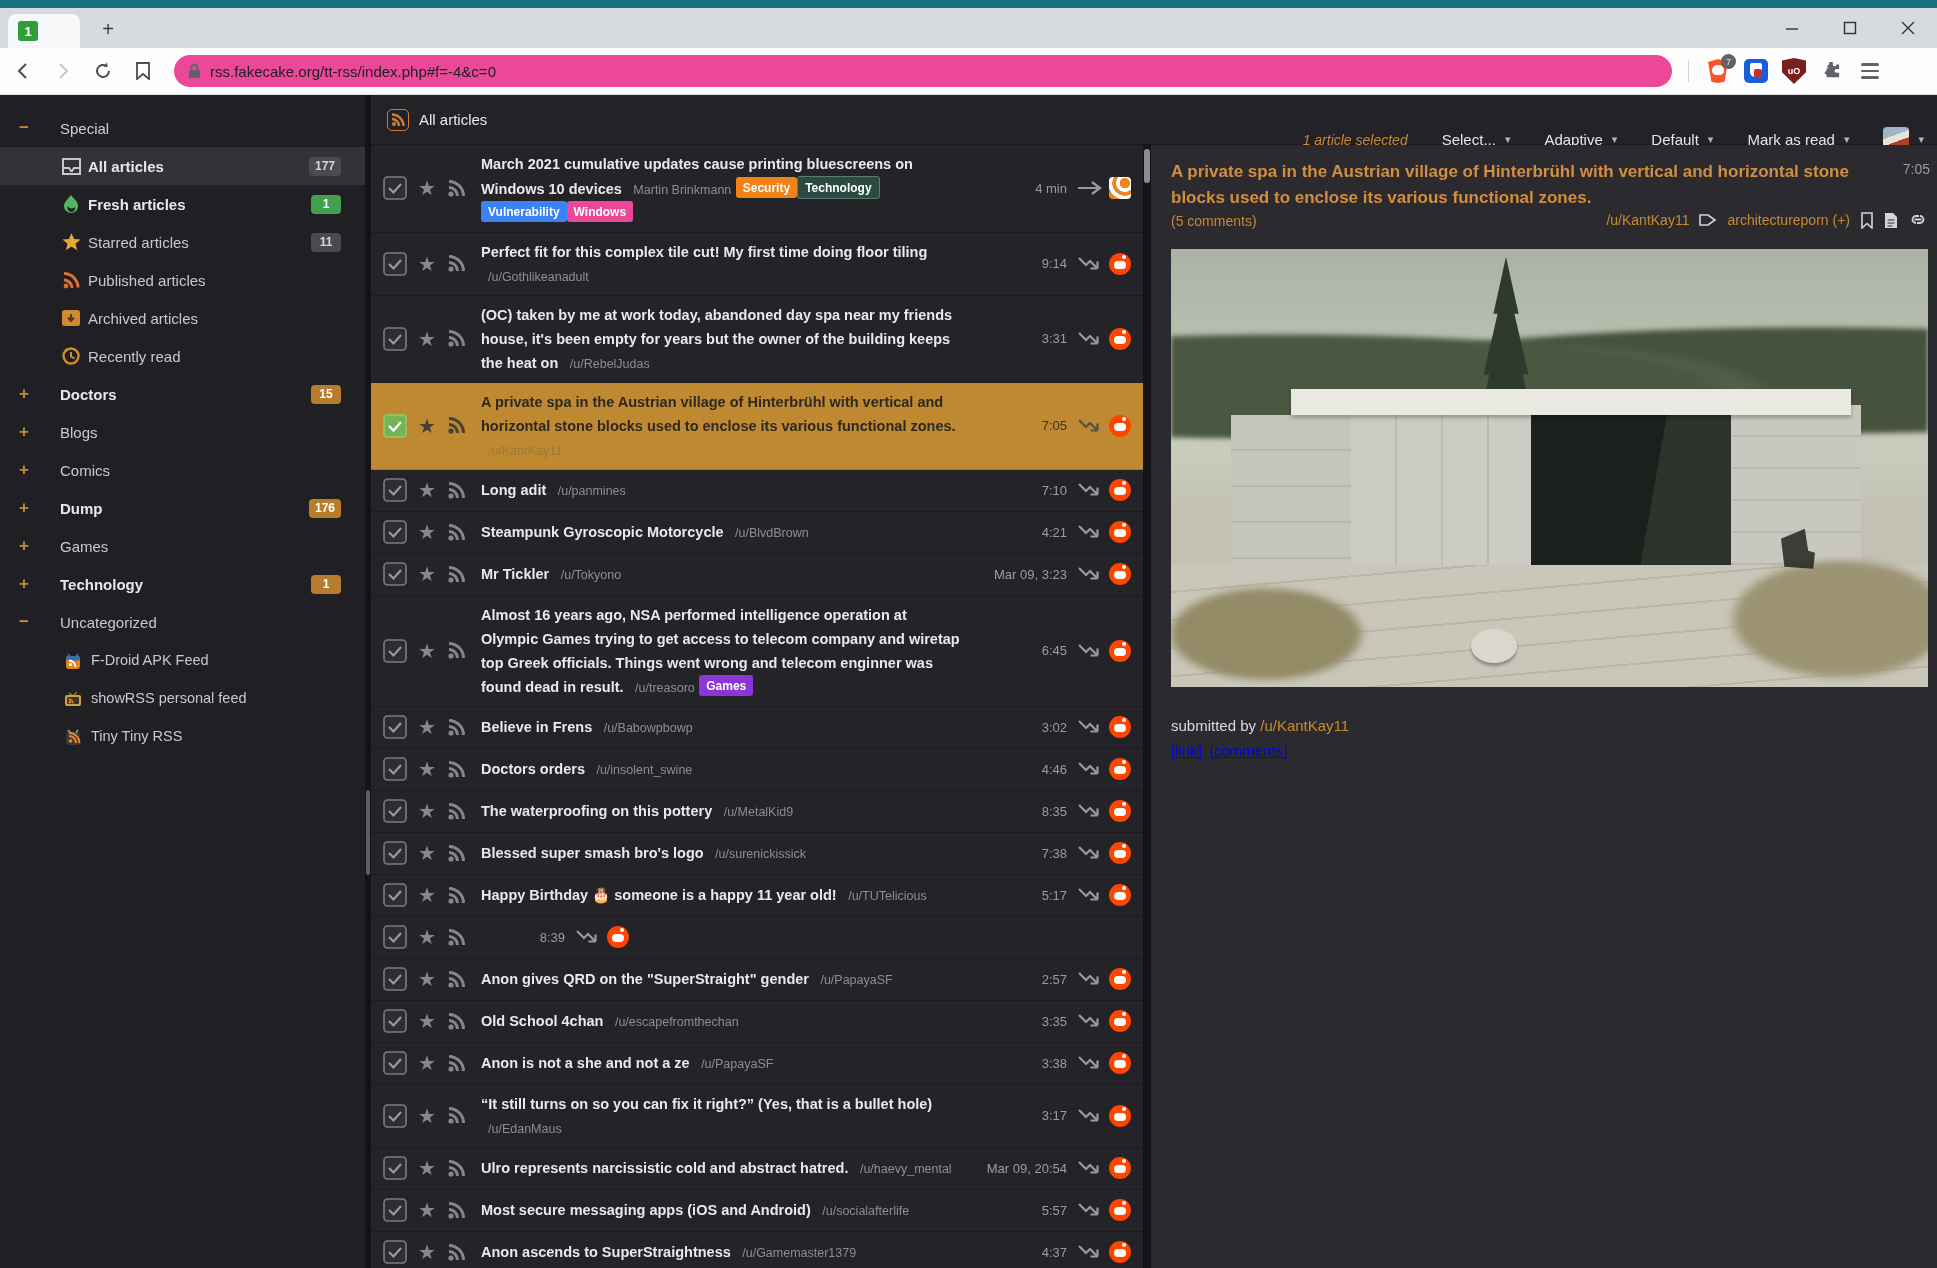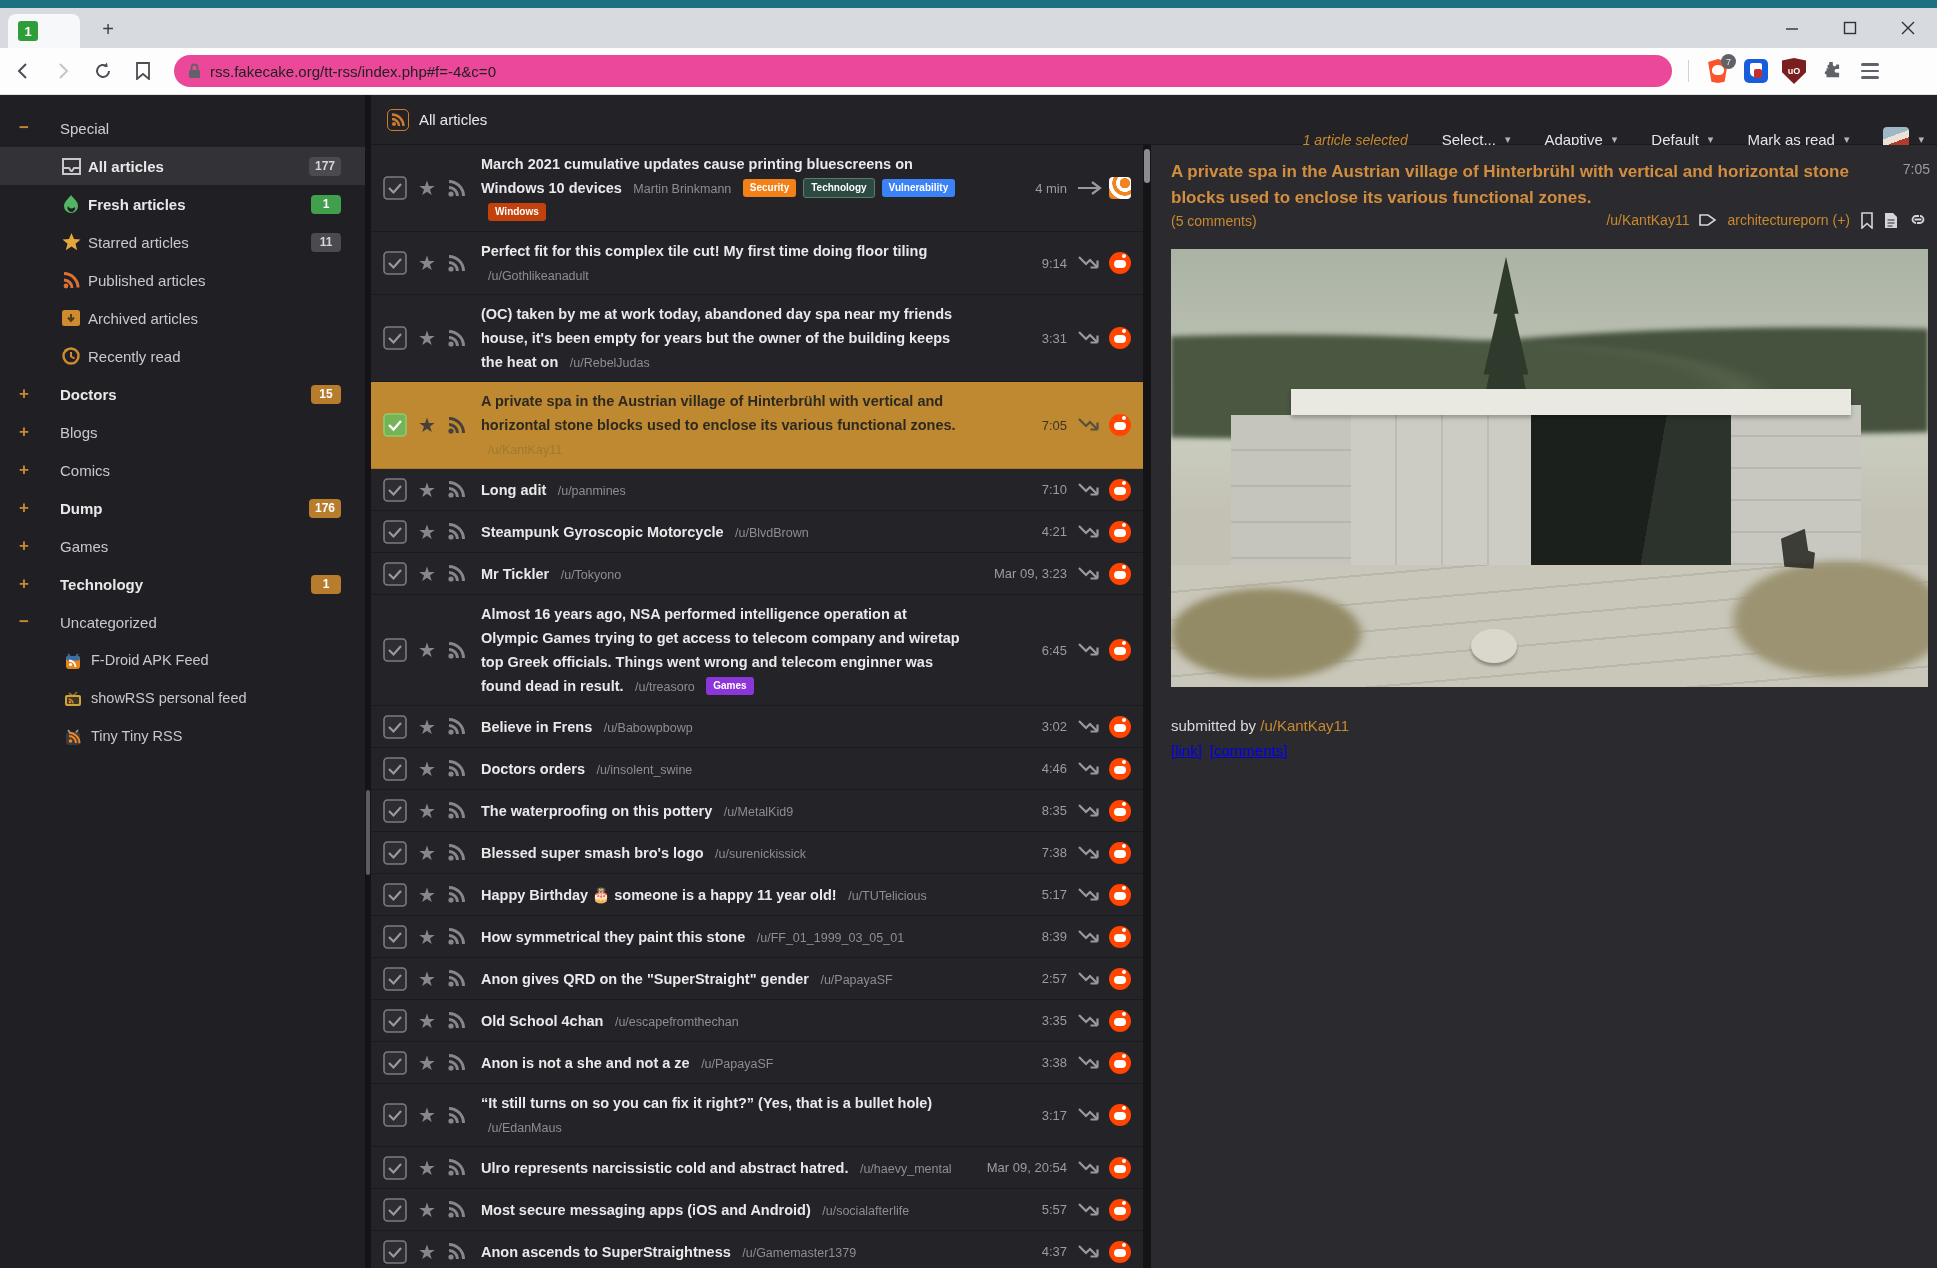--- a/index.html
+++ b/index.html
@@ -74,21 +74,21 @@
 
   
   .list { width:772px; background:#242428; flex:none; overflow:hidden; }
   .row { display:flex; align-items:center; border-bottom:1px solid #1b1b1e; padding:7px 0; min-height:42px; background:#242428; }
   .row .cb { margin-left:12px; flex:none; width:24px; height:24px; }
   .row .star { margin-left:8px; flex:none; font-size:20px; color:#87878b; width:24px; text-align:center; }
   .row .prss { margin-left:6px; flex:none; width:24px; display:flex; justify-content:center; }
   .row .content { flex:1; margin-left:12px; margin-right:8px; line-height:1.5; }
   .row .title { color:#e9e9ec; font-size:14.5px; font-weight:bold; }
   .row .author { color:#8d8d92; font-size:12.5px; margin-left:7px; }
-  .chip { display:inline-block; margin-left:7px; padding:1.5px 7px; border-radius:3px; font-size:10px; font-weight:bold; color:#fff; vertical-align:2px; }
+  .chip { display:inline-block; padding:1.5px 7px; border-radius:3px; font-size:12px; font-weight:bold; color:#fff; vertical-align:2px; }
   .row .time { flex:none; width:96px; text-align:right; color:#9c9ca0; font-size:13px; }
   .row .marker { flex:none; width:30px; display:flex; justify-content:center; margin-left:8px; }
   .row .fav { flex:none; width:22px; height:22px; margin:0 12px 0 4px; }
   .fav.reddit { background:#ff4500; border-radius:50%; position:relative; }
   .fav.reddit:after { content:""; position:absolute; left:5px; top:8px; width:12px; height:8px; background:#fff; border-radius:5px; }
   .fav.reddit:before { content:""; position:absolute; left:13px; top:2px; width:4px; height:4px; background:#fff; border-radius:50%; }
   .fav.ghacks { border-radius:4px;
     background: radial-gradient(circle at 72% 28%, #f08420 0 22%, #ffffff 24% 38%, #f08420 40% 55%, #ffffff 57% 72%, #f08420 74%); }
   .row.sel { background:#bf8932; border-bottom-color:#a87728; }
   .row.sel .title { color:#2e2920; }
@@ -416,21 +416,21 @@
     <span class="star">★</span>
     <span class="prss" style="color: rgb(135, 135, 139);">
               <svg width="19" height="17">
                 <circle cx="3" cy="14" r="2.6" fill="currentColor"></circle>
                 <path d="M1,7.5 a8.5,8.5 0 0 1 8.5,8.5 M1,1.5 a14.5,14.5 0 0 1 14.5,14.5" fill="none" stroke="currentColor" stroke-width="3"></path>
               </svg>
             </span>
     <div class="content">
       <span class="title">March 2021 cumulative updates cause printing bluescreens on Windows 10 devices</span>
       <span class="author">Martin Brinkmann</span>
-    <span class="chip" style="background: rgb(242, 129, 24);">Security</span><span class="chip" style="background: rgb(44, 74, 65); border: 1px solid rgb(90, 125, 110);">Technology</span><span class="chip" style="background: #3b82f6;">Vulnerability</span><span class="chip" style="background: #c2410c;">Windows</span></div>
+    <span class="chip" style="background: rgb(242, 129, 24);">Security</span><span class="chip" style="background: rgb(44, 74, 65); border: 1px solid rgb(90, 125, 110);">Technology</span><span class="chip" style="background: #3b82f6;">Vulnerability</span><span class="chip" style="background: #ec4899;">Windows</span></div>
     <span class="time">4 min</span>
     <span class="marker" style="color: rgb(154, 154, 158);">
               <svg width="26" height="14">
                 <path d="M1,7 h21 M15,1 L23,7 L15,13" fill="none" stroke="currentColor" stroke-width="2.2"></path>
               </svg>
             </span>
     <span class="fav ghacks"></span>
   </div>
           <div class="row">
     <span class="cb"><svg width="24" height="24">
@@ -737,24 +737,20 @@
                 <rect x="1" y="1" width="22" height="22" rx="3.5" fill="#2e2e32" stroke="#7c7c80" stroke-width="1.6"></rect>
                 <path d="M6,12 l4.5,4.5 L18,8" fill="none" stroke="#9a9a9e" stroke-width="2.2"></path>
               </svg></span>
     <span class="star">★</span>
     <span class="prss" style="color: rgb(135, 135, 139);">
               <svg width="19" height="17">
                 <circle cx="3" cy="14" r="2.6" fill="currentColor"></circle>
                 <path d="M1,7.5 a8.5,8.5 0 0 1 8.5,8.5 M1,1.5 a14.5,14.5 0 0 1 14.5,14.5" fill="none" stroke="currentColor" stroke-width="3"></path>
               </svg>
             </span>
-    <div class="content">
-      <span class="title">How symmetrical they paint this stone</span>
-      <span class="author">/u/FF_01_1999_03_05_01</span>
-    </div>
     <span class="time">8:39</span>
     <span class="marker" style="color: rgb(154, 154, 158);">
               <svg width="24" height="16">
                 <path d="M1,2 L8,9 L12,5 L19,12" fill="none" stroke="currentColor" stroke-width="2.2"></path>
                 <path d="M19.5,12.5 L12.5,12.5 M19.5,12.5 L19.5,5.5" stroke="currentColor" stroke-width="2.2"></path>
               </svg>
             </span>
     <span class="fav reddit"></span>
   </div>
           <div class="row">

